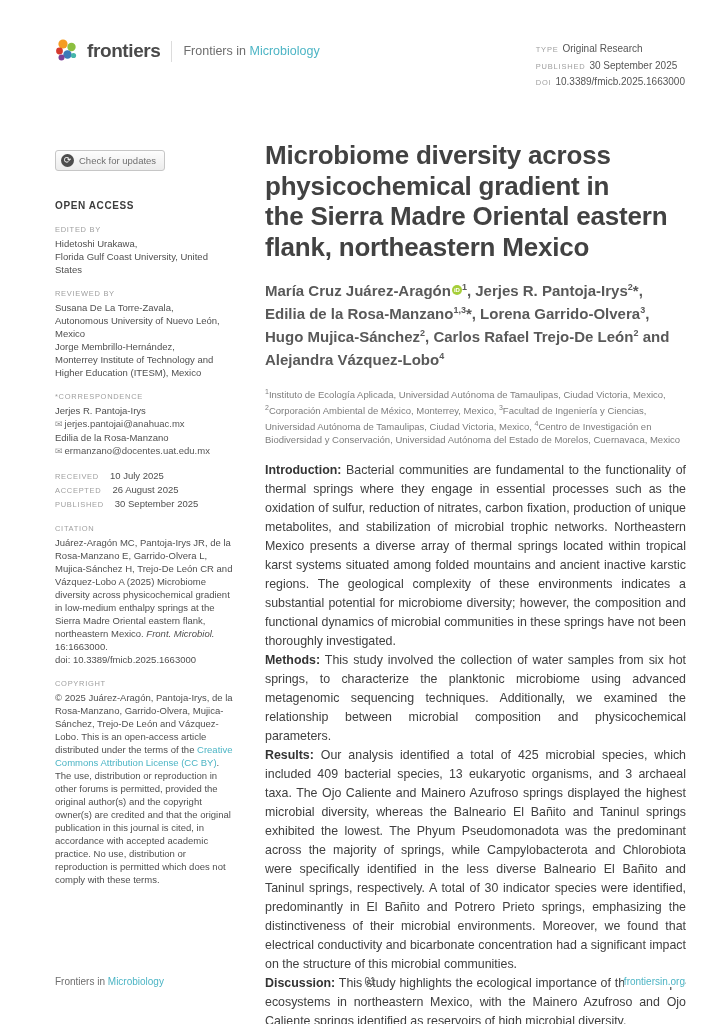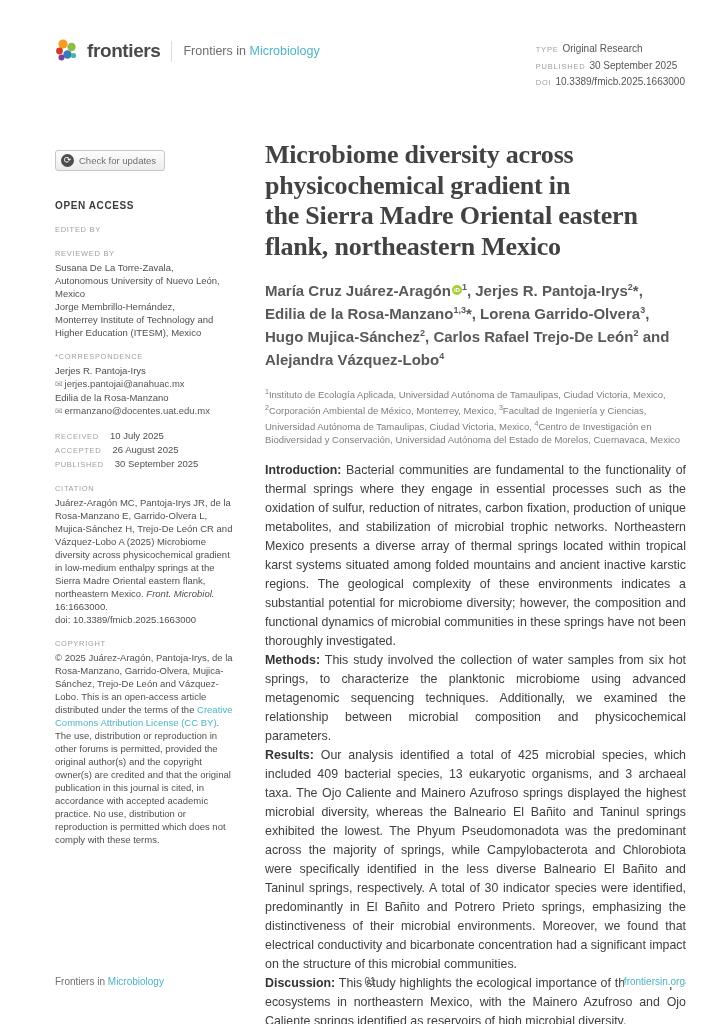--- a/index.html
+++ b/index.html
@@ -38,21 +38,21 @@
   .corr-name{color:#4f4f4f;}
   .corr-email{color:#555;}
   .env-icon{font-size:9px;color:#8a8a8a;margin-right:2px;}
   .date-row{white-space:nowrap;}
   .date-row .side-label{display:inline;margin-right:11px;}
   .italic{font-style:italic;}
   .cc-link{color:#4db5c5;cursor:pointer;}
 
   
   .main{position:absolute;left:265px;top:140px;width:421px;}
-  .title{font-size:26px;line-height:30.5px;font-weight:bold;color:#424242;letter-spacing:-0.2px;font-family:Liberation Serif, serif;}
+  .title{font-size:26px;line-height:30.5px;font-weight:bold;color:#424242;letter-spacing:-0.2px;}
   .title div{white-space:nowrap;}
   .authors{margin-top:17px;font-size:15px;line-height:23px;font-weight:bold;color:#595959;}
   .authors sup{font-size:9px;line-height:0;}
   .orcid{display:inline-block;width:10px;height:10px;border-radius:50%;background:#a6ce39;
          color:#fff;font-size:6px;line-height:10px;text-align:center;font-weight:bold;
          vertical-align:4px;margin-left:1px;cursor:pointer;}
   .affiliations{margin-top:15px;font-size:9.5px;line-height:12.8px;color:#7d7d7d;}
   .affiliations sup{font-size:7px;}
   .abstract{margin-top:14px;font-size:12.4px;line-height:19px;color:#404040;
             text-align:justify;}
@@ -104,20 +104,22 @@
   <div class="sidebar">
     <div class="check-btn">
       <span class="check-icon">⟳</span>
       <span class="check-label">Check for updates</span>
     </div>
 
     <div class="open-access">OPEN ACCESS</div>
 
     <div class="side-section">
       <div class="side-label">EDITED BY</div>
+      <div class="side-text">Hidetoshi Urakawa,
+Florida Gulf Coast University, United States</div>
     </div>
 
     <div class="side-section">
       <div class="side-label">REVIEWED BY</div>
       <div class="side-text">Susana De La Torre-Zavala,
 Autonomous University of Nuevo León,
 Mexico
 Jorge Membrillo-Hernández,
 Monterrey Institute of Technology and Higher Education (ITESM), Mexico</div>
     </div>

